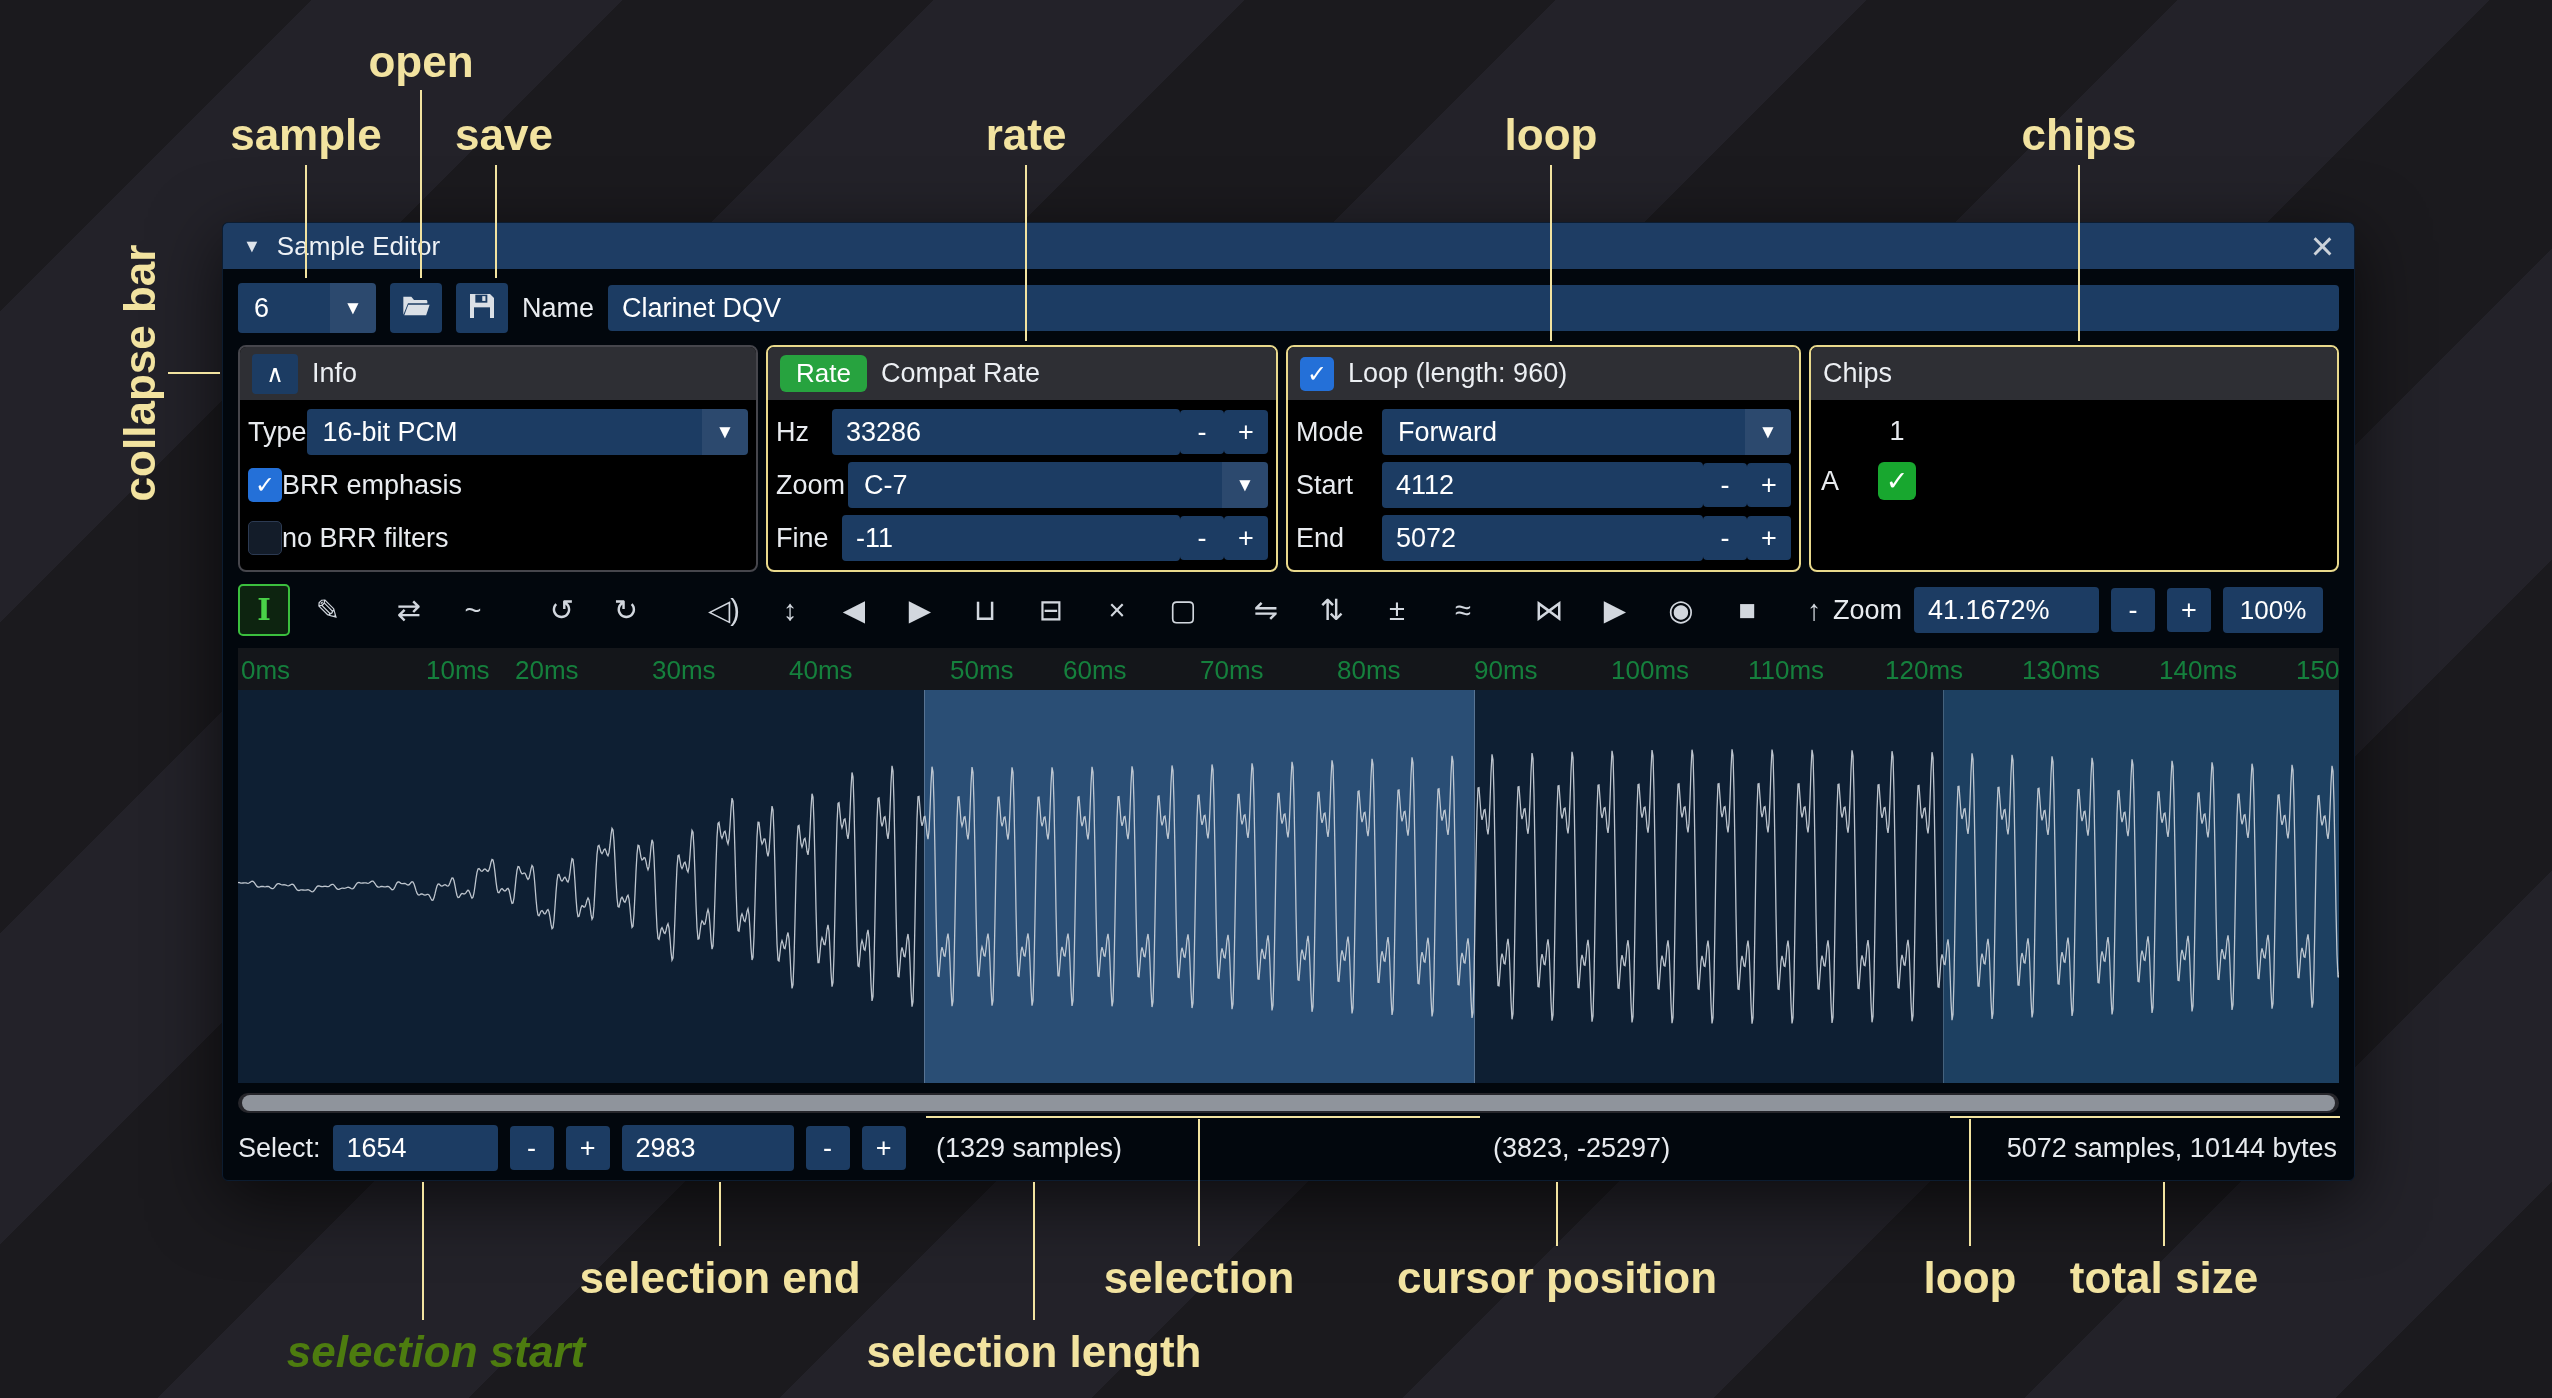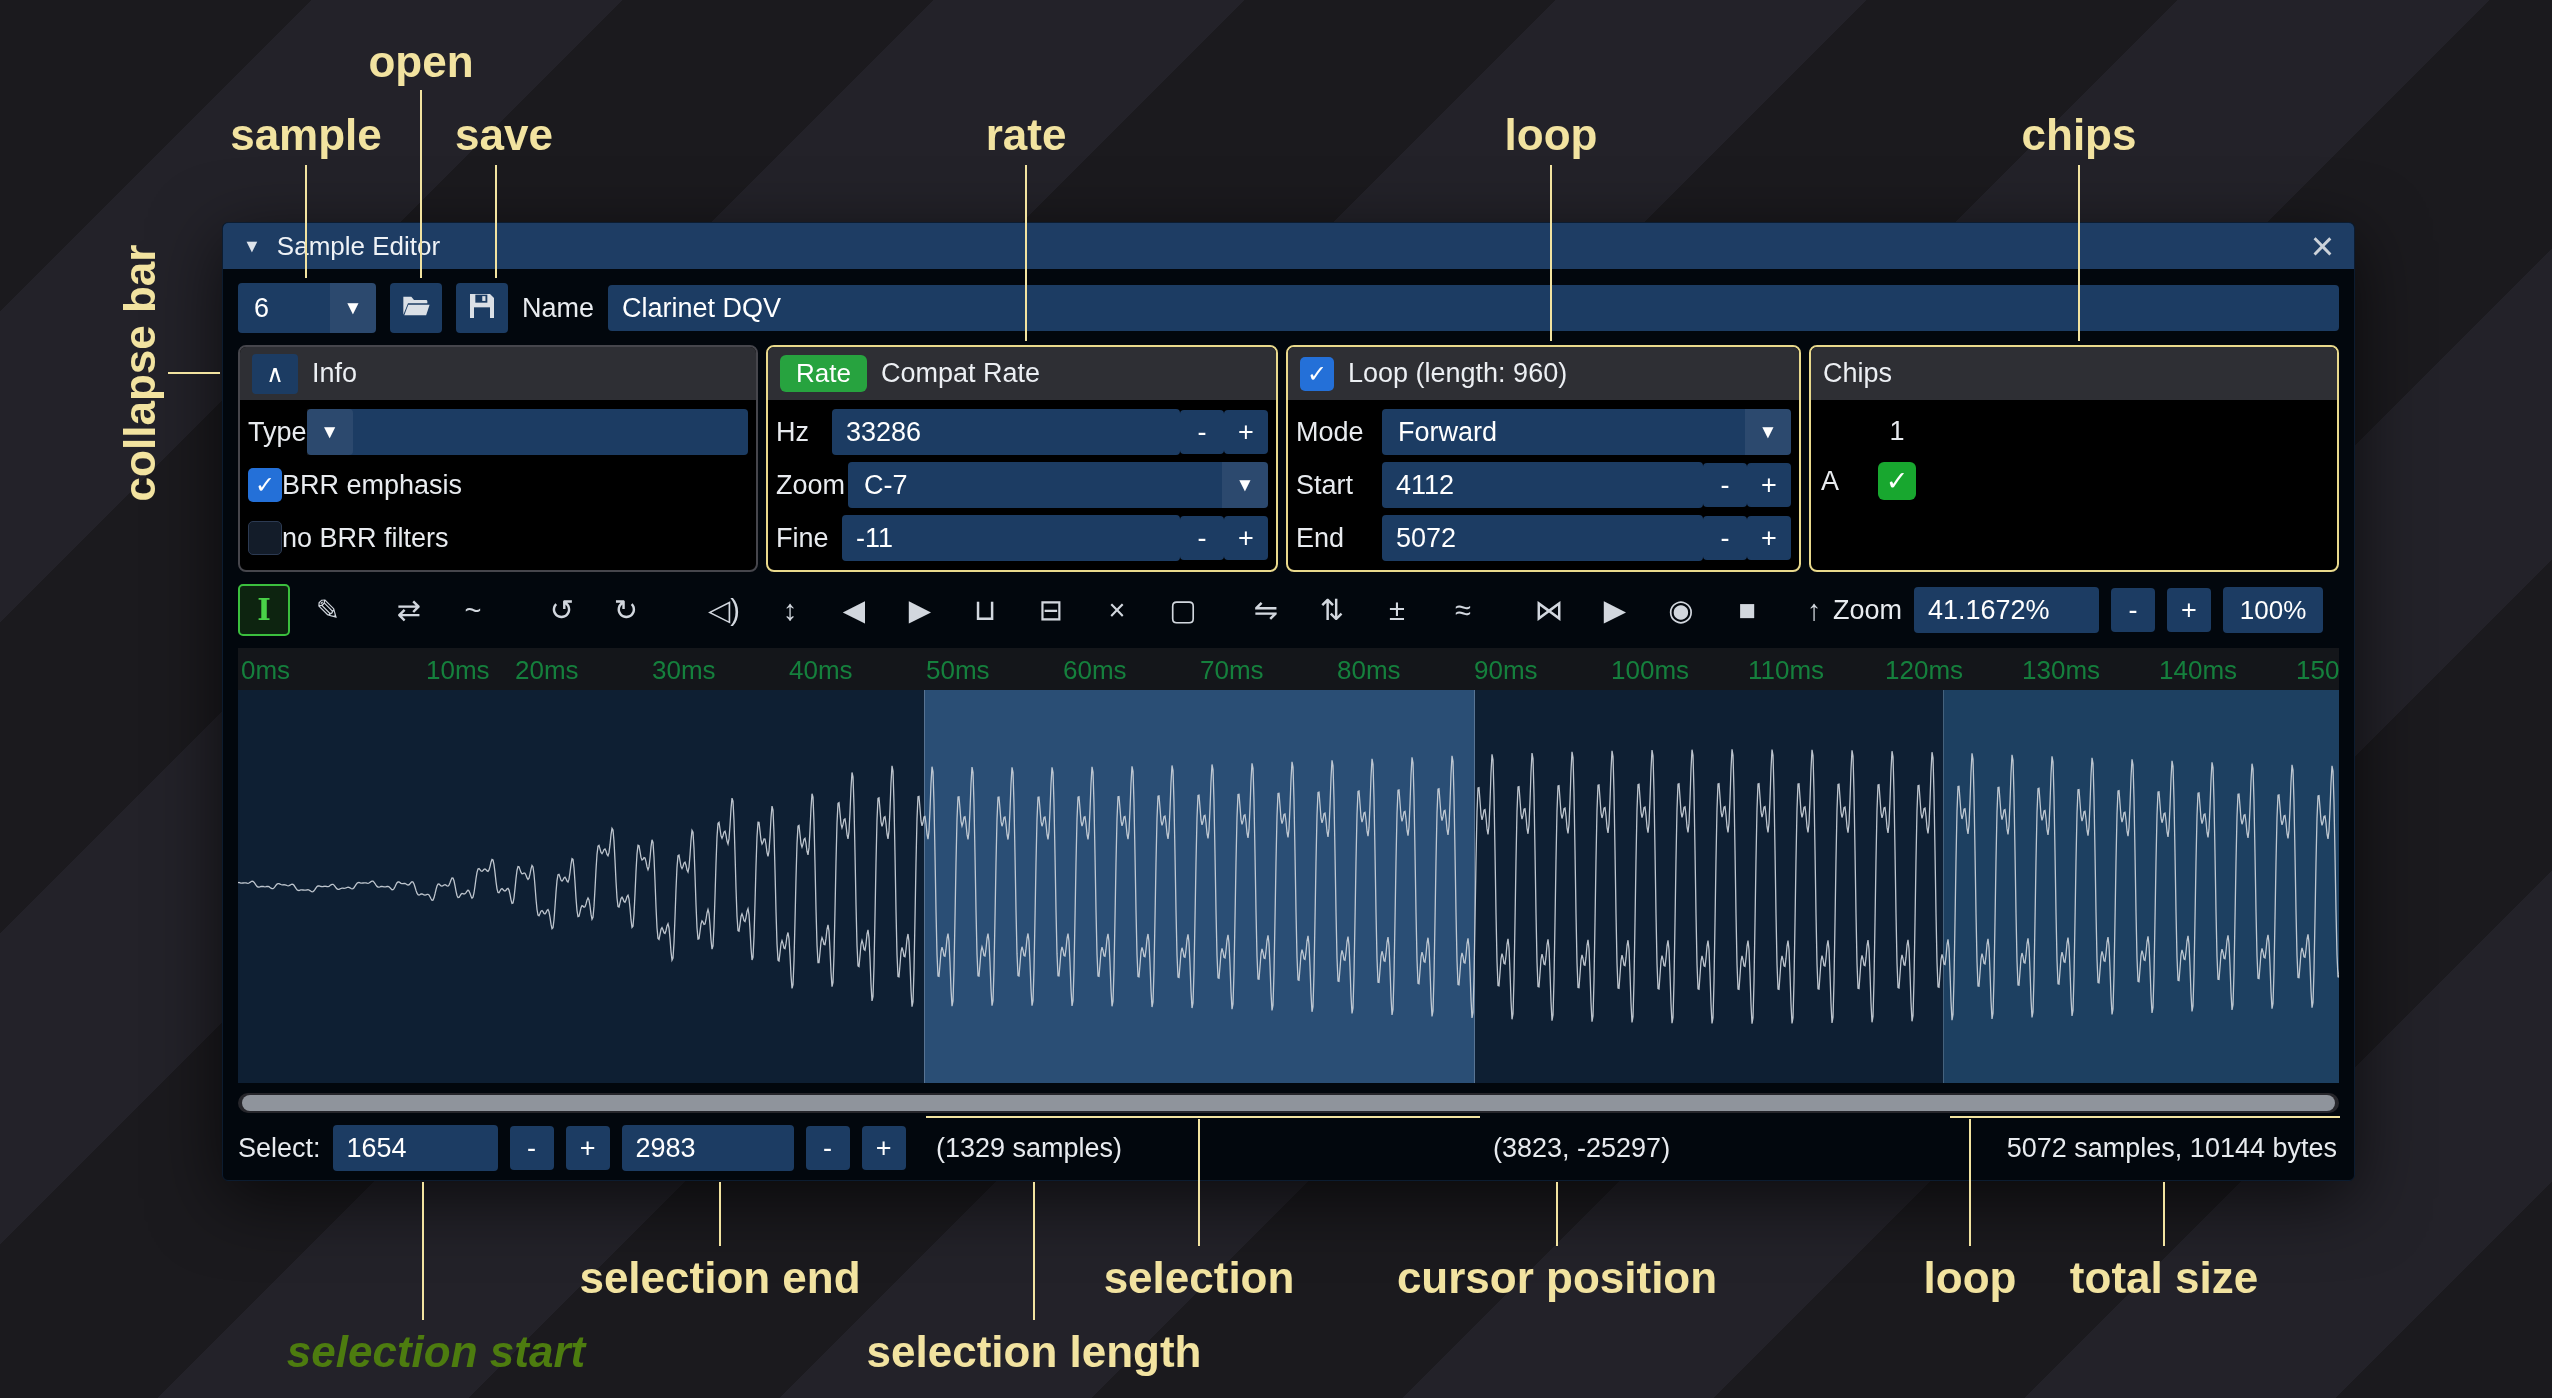--- a/index.html
+++ b/index.html
@@ -142,20 +142,21 @@
       <div class="sec-head">
         <div class="collapsebtn">
           <span>∧</span>
         </div>
         <span>Info</span>
       </div>
       <div class="sec-body">
         <div class="row">
           <span class="lbl">Type</span>
           <div class="dd small flex1">
+            <span class="val">16-bit PCM</span>
             <span class="arrow">▼</span>
           </div>
         </div>
         <div class="row">
           <div class="chk on">
             <span>✓</span>
           </div>
           <span class="lbl">BRR emphasis</span>
         </div>
         <div class="row">
@@ -342,21 +343,21 @@
         </div>
     </div>
   </div>
 
   <div class="ruler" id="ruler">
       <span style="left: 3px;">0ms</span>
       <span style="left: 140px; margin-left: 48px;">10ms</span>
       <span style="left: 277px;">20ms</span>
       <span style="left: 414px;">30ms</span>
       <span style="left: 551px;">40ms</span>
-      <span style="left: 688px;">50ms</span>
+      <span style="left: 712px;">50ms</span>
       <span style="left: 825px;">60ms</span>
       <span style="left: 962px;">70ms</span>
       <span style="left: 1099px;">80ms</span>
       <span style="left: 1236px;">90ms</span>
       <span style="left: 1373px;">100ms</span>
       <span style="left: 1510px;">110ms</span>
       <span style="left: 1647px;">120ms</span>
       <span style="left: 1784px;">130ms</span>
       <span style="left: 1921px;">140ms</span>
       <span style="left: 2058px;">150ms</span>

